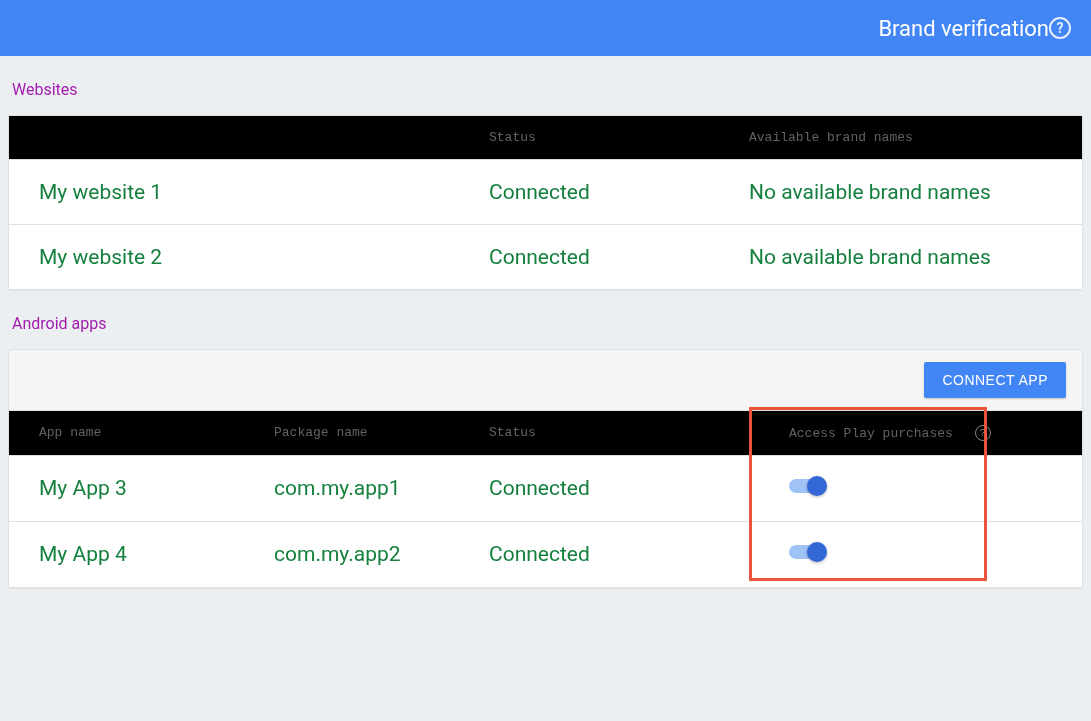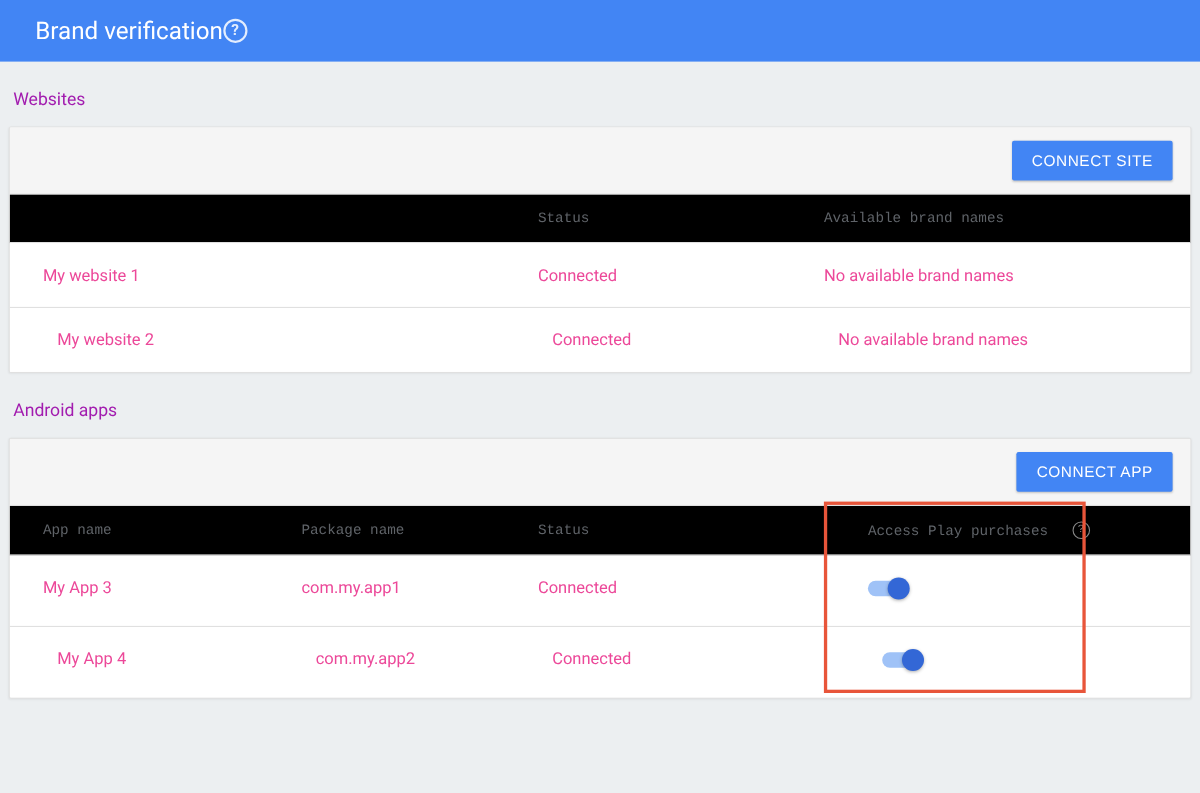--- a/index.html
+++ b/index.html
@@ -9,22 +9,22 @@
       width: 1091px;
       height: 721px;
       overflow: hidden;
     }
     .header {
       background: #4285f4;
       color: #fff;
       height: 56px;
       display: flex;
       align-items: center;
-      justify-content: flex-start;
-      padding: 0 32px;
+      justify-content: flex-end;
+      padding: 0 20px;
     }
     .header h1 {
       font-size: 22px;
       font-weight: 400;
     }
     .help-icon {
       width: 22px;
       height: 22px;
       border: 2px solid rgba(255,255,255,0.85);
       border-radius: 50%;
@@ -78,27 +78,26 @@
       border-bottom: 1px solid #e0e0e0;
       font-size: 13px;
       font-weight: 500;
       color: #5f6368;
       font-family: Liberation Mono, monospace;
     }
     .table-row {
       display: flex;
       padding: 20px 0;
       border-bottom: 1px solid #e0e0e0;
-      font-size: 15px;
-      color: #ec4899;
+      font-size: 21px;
+      color: #15803d;
       background: #fff;
     }
     .table-row:last-child {
       border-bottom: none;
-      padding-left: 13px;
     }
     
     .w-col1 { width: 480px; padding-left: 30px; }
     .w-col2 { width: 260px; }
     .w-col3 { flex: 1; }
     
     .a-col1 { width: 265px; padding-left: 30px; }
     .a-col2 { width: 215px; }
     .a-col3 { width: 260px; }
     .a-col4 { flex: 1; padding-left: 40px; }
@@ -158,23 +157,20 @@
 
 <div class="header">
   <h1>Brand verification</h1>
   <div class="help-icon">?</div>
 </div>
 
 <div class="content">
 
   <div class="section-title">Websites</div>
   <div class="card">
-    <div class="card-header">
-      <button class="btn-primary">CONNECT SITE</button>
-    </div>
     <div class="table-header">
       <div class="w-col1"></div>
       <div class="w-col2">Status</div>
       <div class="w-col3">Available brand names</div>
     </div>
     <div class="table-row">
       <div class="w-col1">My website 1</div>
       <div class="w-col2">Connected</div>
       <div class="w-col3">No available brand names</div>
     </div>

